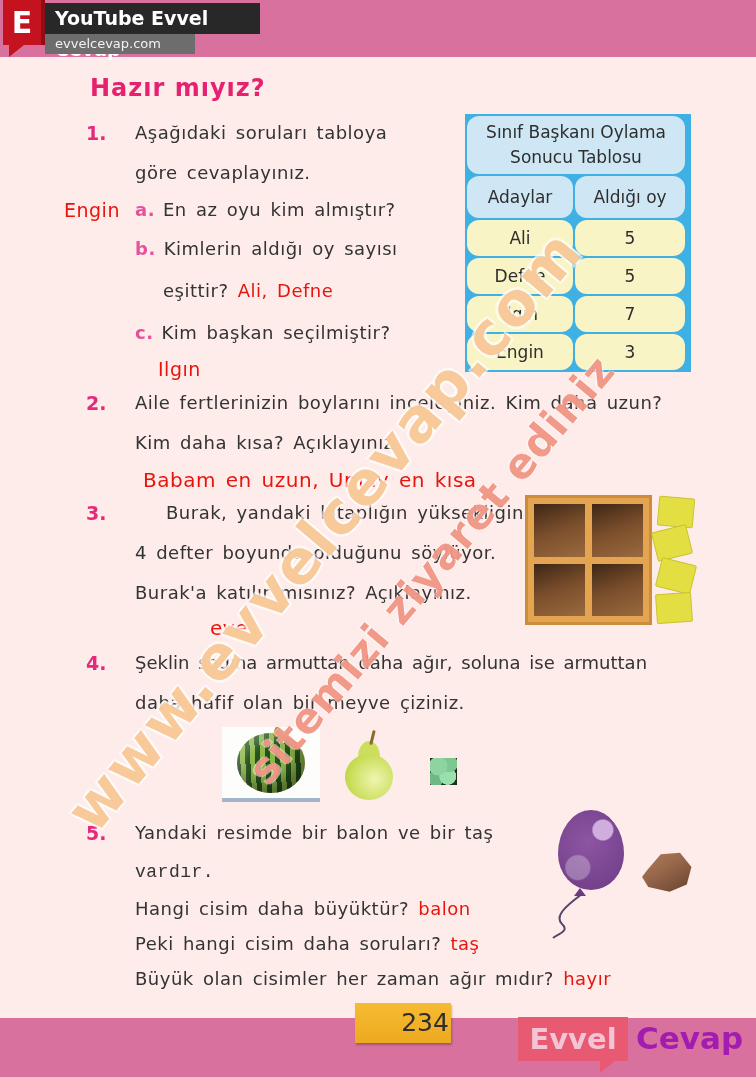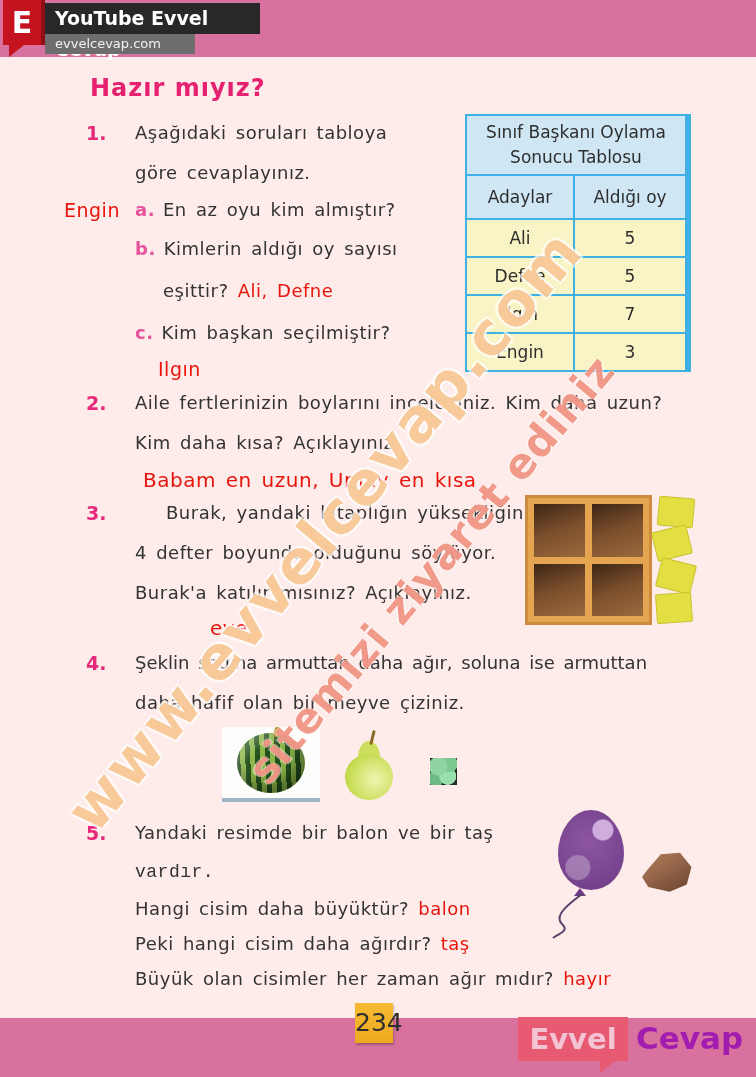--- a/index.html
+++ b/index.html
@@ -24,21 +24,21 @@
         white-space:nowrap;}
   .qnum{position:absolute;font-size:19px;font-weight:bold;color:#e62a7b;}
   .sub{color:#e6519b;font-weight:bold;margin-right:8px;}
   .red{color:#e8150d;}
   .page-title{left:90px;top:74px;font-size:24px;font-weight:bold;color:#e62270;
         letter-spacing:1px;}
 
   
   .vt{left:465px;top:114px;width:222px;display:grid;grid-template-columns:106px 110px;
       background:#3fb0e4;gap:2px;padding:2px;}
-  .vt-cell{display:flex;align-items:center;justify-content:center;font-size:17px;color:#2e2e2e;}
+  .vt-cell{display:flex;align-items:center;justify-content:center;font-size:17px;color:#2e2e2e;border-radius:12px;}
   .vt-title{grid-column:1/3;background:#cfe7f4;height:58px;flex-direction:column;line-height:1.5;}
   .vt-head{background:#cfe7f4;height:42px;}
   .vt-data{background:#f9f4c5;height:36px;}
 
   
   .shelf{left:525px;top:495px;width:127px;height:130px;background:#e5a450;
          border:3px solid #cc8c3d;box-sizing:border-box;display:grid;
          grid-template-columns:1fr 1fr;grid-template-rows:1fr 1fr;gap:7px;padding:6px;}
   .shelf-cell{background:linear-gradient(160deg,#3d2615 0%,#7c4f2c 50%,#9a6a3e 100%);}
   .notebook{position:absolute;width:34px;height:28px;background:#e3de41;
@@ -85,23 +85,23 @@
   .wm{position:absolute;font-weight:bold;white-space:nowrap;pointer-events:none;z-index:50;
       transform-origin:0 0;transform:rotate(-50deg);}
   .wm1{left:52px;top:800px;font-size:60px;letter-spacing:2px;color:rgba(246,190,132,.82);
       text-shadow:2px 2px 0 rgba(255,255,255,.6),-2px -2px 0 rgba(255,255,255,.6),
                   2px -2px 0 rgba(255,255,255,.6),-2px 2px 0 rgba(255,255,255,.6);}
   .wm2{left:238px;top:762px;font-size:42px;letter-spacing:1px;color:rgba(238,136,118,.85);
       text-shadow:1px 1px 0 rgba(255,255,255,.55),-1px -1px 0 rgba(255,255,255,.55);}
 
   
   .bottom-strip{left:0;top:1018px;width:756px;height:59px;background:#d8719e;}
-  .page-num{left:355px;top:1003px;width:38px;height:40px;background:linear-gradient(#f6bb33,#eda91f);
+  .page-num{left:355px;top:1003px;width:52px;height:40px;background:linear-gradient(#f6bb33,#eda91f);
       color:#2e2e2e;font-size:25px;text-align:center;line-height:40px;z-index:60;
-      box-shadow:1px 2px 2px rgba(0,0,0,.25);}
+      box-shadow:1px 2px 2px rgba(0,0,0,.25);padding-left:44px;}
   .logo-box{left:518px;top:1017px;width:110px;height:44px;background:#e85a72;color:#f3c4d4;
       font-size:29px;font-weight:bold;text-align:center;line-height:44px;z-index:60;}
   .logo-tail{left:600px;top:1061px;width:0;height:0;border-top:12px solid #e85a72;
       border-right:15px solid transparent;z-index:60;}
   .logo-cevap{left:636px;top:1020px;font-size:31px;font-weight:bold;color:#a21caf;z-index:60;}
 </style>
 </head>
 <body>
 
 <div class="abs top-strip"></div>
@@ -174,21 +174,21 @@
   <div class="pear-neck"></div>
   <div class="pear-body"></div>
   <div class="pear-stem"></div>
 </div>
 <div class="abs grapes"></div>
 
 <div class="qnum" style="left:86px;top:822px;">5.</div>
 <div class="line" style="left:135px;top:822px;">Yandaki resimde bir balon ve bir taş</div>
 <div class="line" style="left:135px;top:862px;font-family:Liberation Mono, monospace;">vardır.</div>
 <div class="line" style="left:135px;top:898px;"><span>Hangi cisim daha büyüktür?</span> <span class="red">balon</span></div>
-<div class="line" style="left:135px;top:933px;"><span>Peki hangi cisim daha ağırdır?</span> <span class="red">taş</span></div>
+<div class="line" style="left:135px;top:933px;"><span>Peki hangi cisim daha soruları?</span> <span class="red">taş</span></div>
 <div class="line" style="left:135px;top:968px;"><span>Büyük olan cisimler her zaman ağır mıdır?</span> <span class="red">hayır</span></div>
 
 <div class="abs balloon"></div>
 <div class="abs balloon-knot"></div>
 <svg class="abs balloon-string" width="50" height="46" viewBox="0 0 50 46">
   <path d="M34,0 C18,12 6,22 14,30 C22,37 10,40 5,44" stroke="#56456a" stroke-width="2" fill="none"></path>
 </svg>
 <div class="abs stone"></div>
 
 <div class="wm wm1">www.evvelcevap.com</div>

